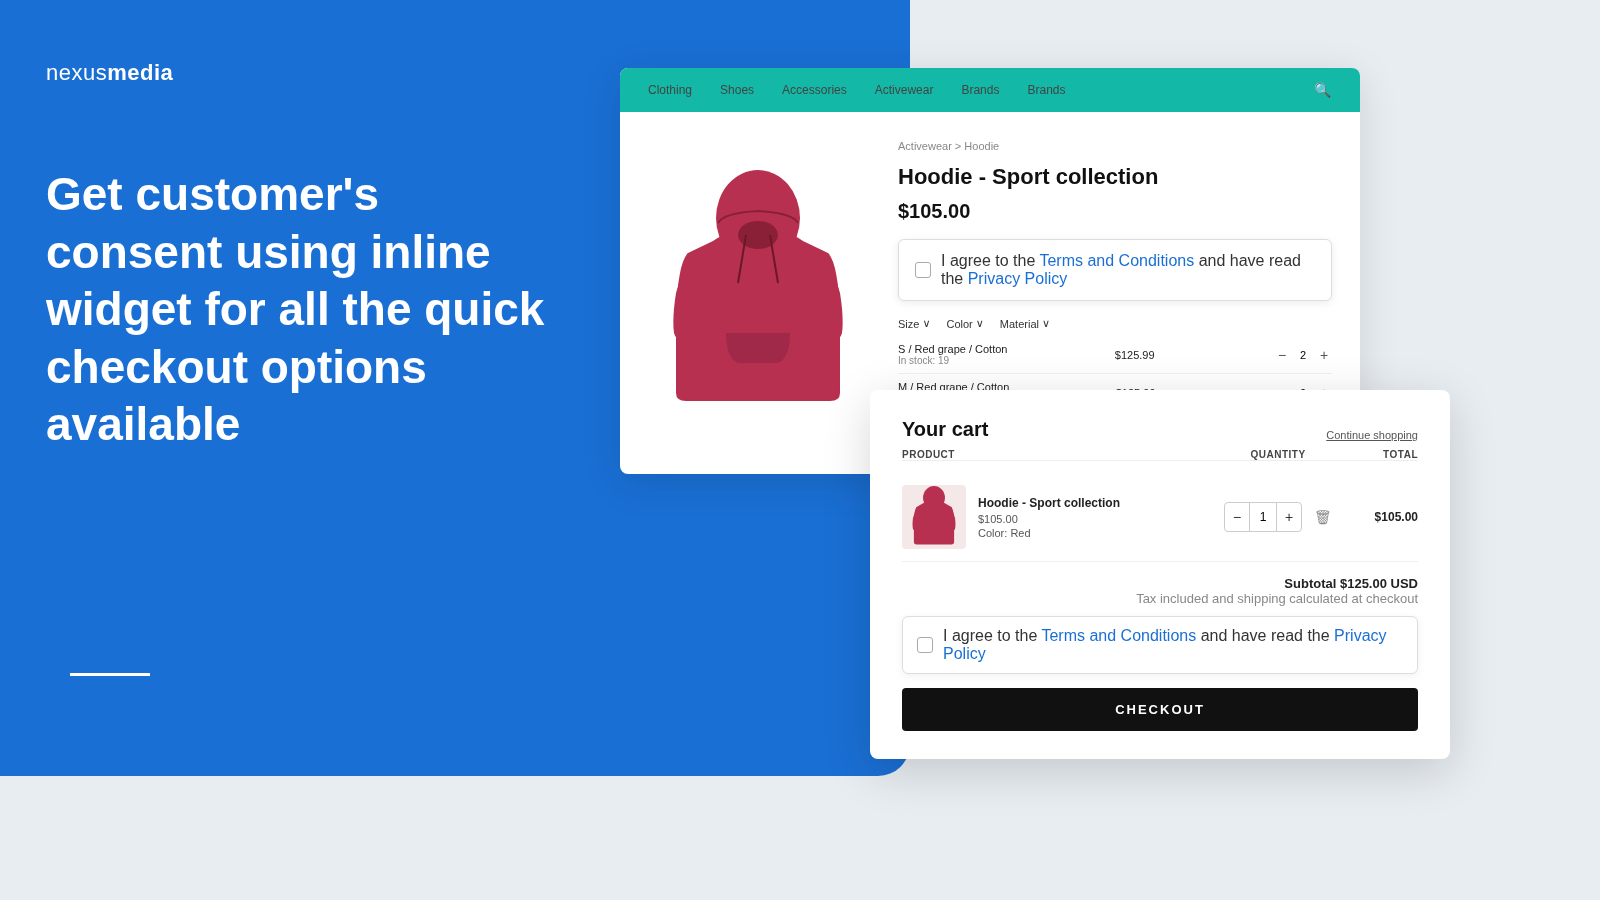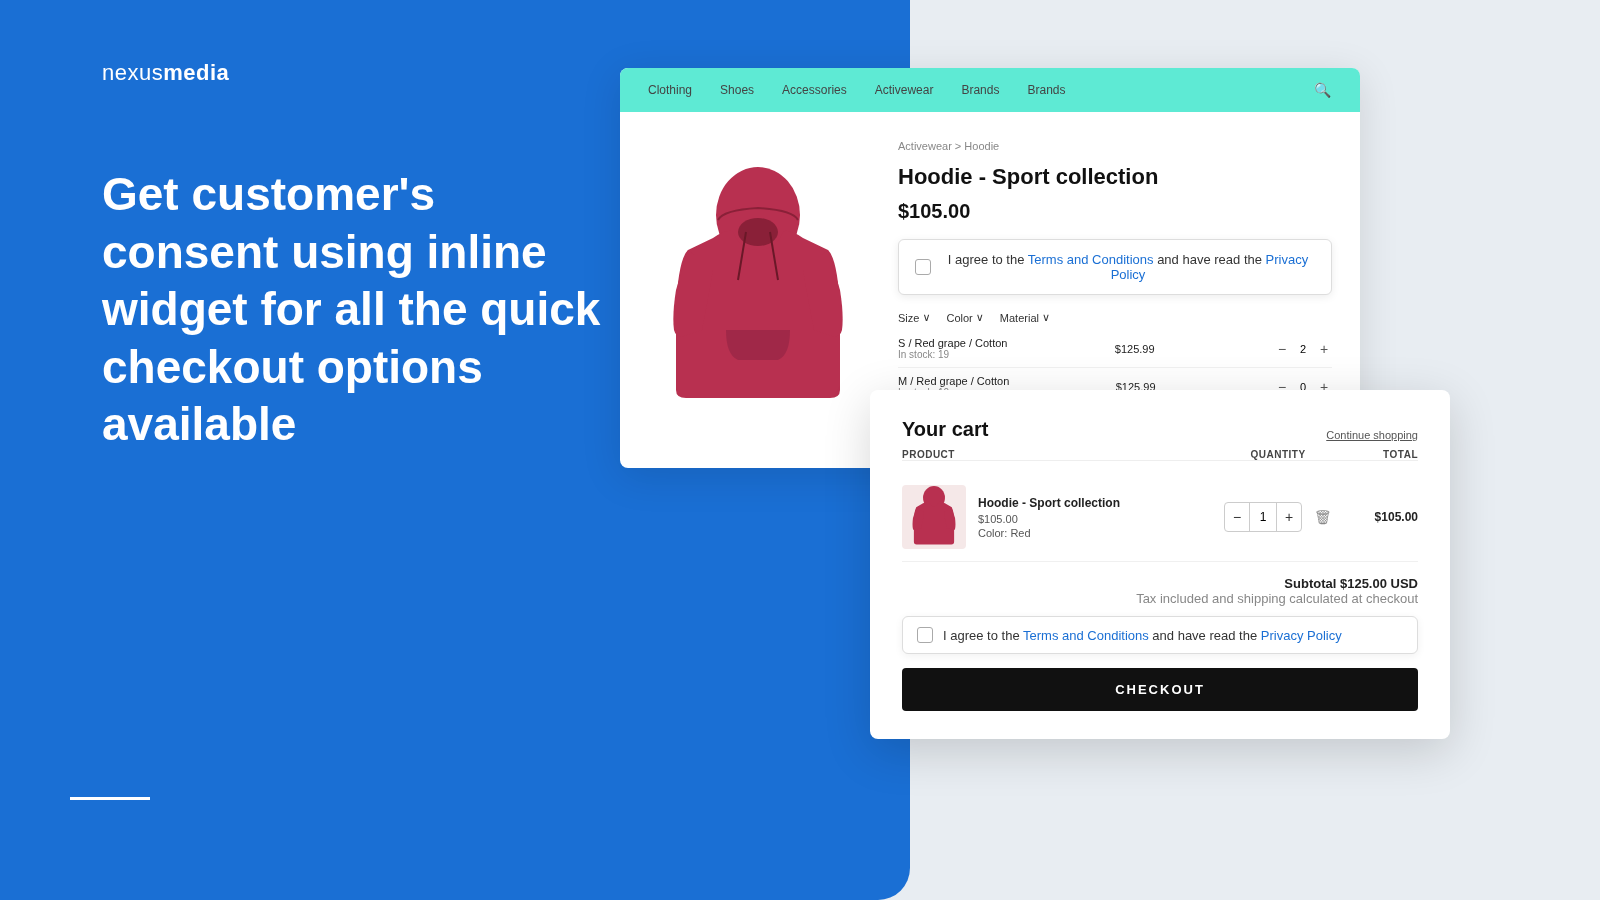--- a/index.html
+++ b/index.html
@@ -8,25 +8,25 @@
       height: 900px;
       overflow: hidden;
       background: #e8edf2;
       display: flex;
       font-family: -apple-system, BlinkMacSystemFont, 'Segoe UI', Helvetica, Arial, sans-serif;
     }
 
     
     .left-panel {
       width: 910px;
-      height: 900px;
+      height: 776px;
       background: #1a6fd4;
       border-radius: 0 0 32px 0;
       position: relative;
-      padding: 60px 102px;
+      padding: 60px 46px;
       flex-shrink: 0;
     }
     .logo {
       color: white;
       font-size: 22px;
       font-weight: 300;
       letter-spacing: 0.5px;
       margin-bottom: 80px;
     }
     .logo strong {
@@ -63,21 +63,21 @@
       top: 68px;
       left: -290px;
       width: 740px;
       background: white;
       border-radius: 8px;
       box-shadow: 0 8px 40px rgba(0,0,0,0.12);
       overflow: hidden;
       z-index: 1;
     }
     .store-nav {
-      background: #5eead4;
+      background: #14b8a6;
       padding: 14px 28px;
       display: flex;
       align-items: center;
       justify-content: space-between;
     }
     .store-nav-links {
       display: flex;
       gap: 28px;
     }
     .store-nav-links span {
@@ -141,23 +141,22 @@
     }
     .consent-checkbox {
       width: 16px;
       height: 16px;
       border: 1.5px solid #aaa;
       border-radius: 3px;
       flex-shrink: 0;
       background: white;
     }
     .consent-text {
-      font-size: 13px;
+      font-size: 16px;
       color: #333;
-      text-align: center;
     }
     .consent-link {
       color: #1a6fd4;
       text-decoration: none;
     }
     
     .variants-header {
       display: flex;
       gap: 16px;
       margin-bottom: 6px;

